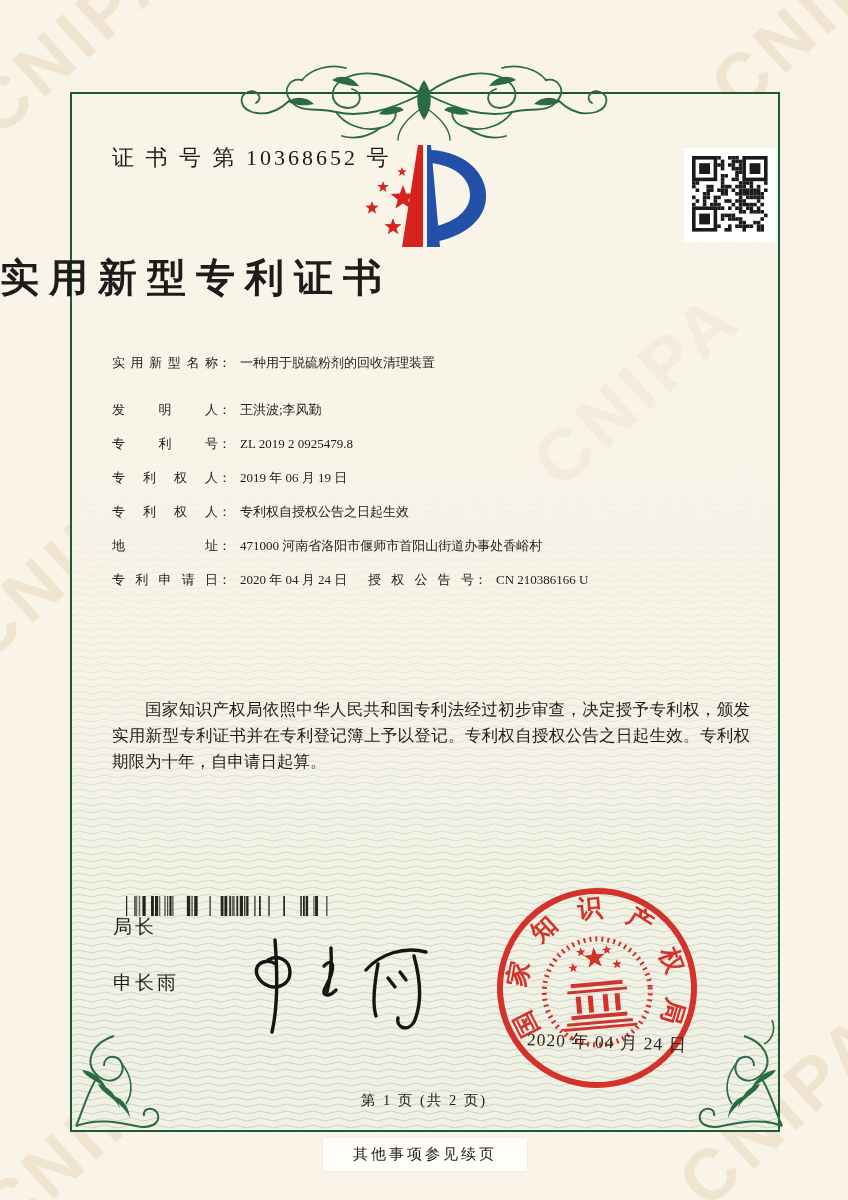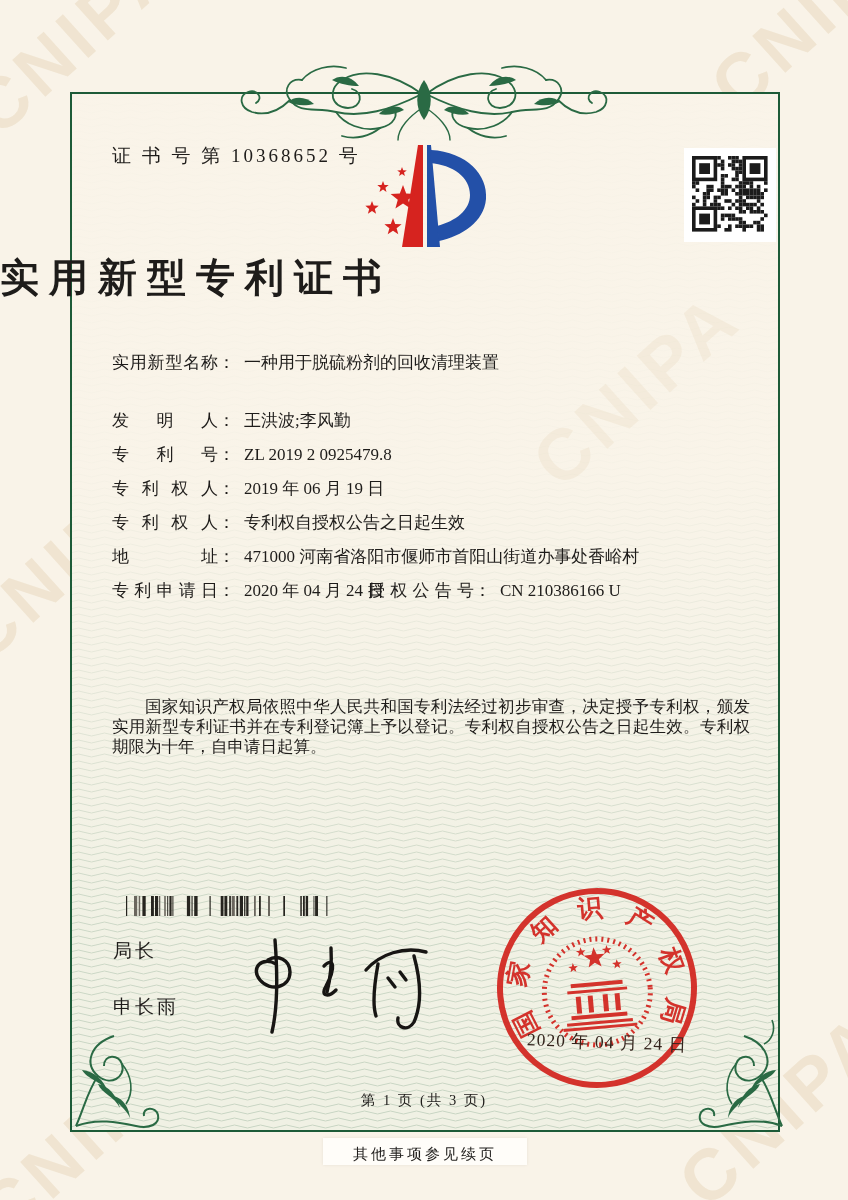--- a/index.html
+++ b/index.html
@@ -19,53 +19,53 @@
   .frame::before{content:"";position:absolute;inset:2.5px;border:1px solid #2a6a44;pointer-events:none;}
   .frame .waves{position:absolute;inset:0;width:100%;height:100%;}
   .fade{position:absolute;inset:0;background:linear-gradient(180deg,
         rgba(250,244,233,.96) 0%,rgba(250,244,233,.92) 36%,rgba(250,244,233,.5) 60%,
         rgba(250,244,233,.1) 78%,rgba(250,244,233,0) 100%);}
   
   .orn-top{position:absolute;left:194px;top:56px;z-index:4;}
   .orn-bl{position:absolute;left:74px;top:1034px;z-index:4;}
   .orn-br{position:absolute;left:684px;top:1018px;z-index:4;}
   
-  .certno{position:absolute;left:112px;top:143px;font-size:19px;letter-spacing:3px;z-index:5;}
+  .certno{position:absolute;left:112px;top:143px;font-size:22px;letter-spacing:3px;z-index:5;}
   .logo{position:absolute;left:335px;top:137px;z-index:5;}
   .qr{position:absolute;left:684px;top:148px;z-index:5;}
   .title{position:absolute;left:0;top:251px;width:100%;text-align:left;font-size:39px;
          font-weight:bold;letter-spacing:10px;z-index:5;}
   
-  .fields{position:absolute;left:112px;top:352px;width:648px;font-size:17px;z-index:5;}
+  .fields{position:absolute;left:112px;top:352px;width:648px;font-size:13px;z-index:5;}
   .frow{position:relative;line-height:22px;}
   .frow+.frow{margin-top:12px;}
-  .frow.gap{margin-top:36px;}
+  .frow.gap{margin-top:25px;}
   .flabel{display:inline-block;width:106px;text-align:justify;text-align-last:justify;vertical-align:top;}
   .fval{margin-left:9px;}
   .pair2{position:absolute;left:256px;top:0;}
   
-  .paras{position:absolute;left:112px;top:697px;width:638px;font-size:16.5px;line-height:20px;
+  .paras{position:absolute;left:112px;top:697px;width:638px;font-size:16.5px;line-height:26px;
          text-align:justify;z-index:5;}
   .paras p{margin:0;text-indent:2em;}
   
   .barcode{position:absolute;left:120px;top:896px;z-index:5;}
-  .officer{position:absolute;left:113px;top:938px;font-size:19px;letter-spacing:3px;z-index:5;}
+  .officer{position:absolute;left:113px;top:914px;font-size:19px;letter-spacing:3px;z-index:5;}
   .officer .name{margin-top:30px;}
   .sig{position:absolute;left:218px;top:930px;z-index:6;}
   .seal{position:absolute;left:497px;top:888px;width:200px;height:200px;transform:rotate(-5deg);
         opacity:.93;z-index:5;}
   .seal .ring{position:absolute;inset:0;border:6px solid #d2251f;border-radius:50%;box-sizing:border-box;}
   .seal .ch{position:absolute;font-size:25px;font-weight:bold;color:#d2251f;
             transform:translate(-50%,-50%) rotate(var(--a));}
   .seal .emblem{position:absolute;left:40px;top:44px;}
   .sealdate{position:absolute;left:512px;top:1030px;width:190px;text-align:center;font-size:17.5px;
             letter-spacing:1px;color:#33241c;transform:rotate(2deg);z-index:7;}
   .pagefoot{position:absolute;left:0;top:1091px;width:100%;text-align:center;font-size:14.5px;
             letter-spacing:2px;z-index:5;}
-  .contbox{position:absolute;left:323px;top:1138px;width:204px;height:27px;background:#fffdf9;
+  .contbox{position:absolute;left:323px;top:1138px;width:204px;height:33px;background:#fffdf9;
            box-shadow:0 0 3px rgba(0,0,0,.08);text-align:center;line-height:33px;font-size:15px;
            letter-spacing:3px;z-index:5;}
 </style>
 </head>
 <body>
 
 <div class="page">
 
   <div class="wm wm-a">CNIPA</div>
   <div class="wm wm-b">CNIPA</div>
@@ -415,16 +415,16 @@
         <rect x="65" y="63" width="5" height="17"></rect>
         <rect x="77" y="63" width="5" height="17"></rect>
         <rect x="32" y="82" width="56" height="4"></rect>
         <rect x="27" y="89" width="66" height="3"></rect>
         <rect x="23" y="94" width="74" height="3"></rect>
       </g>
     </svg>
   </div>
   <div class="sealdate">2020 年 04 月 24 日</div>
 
-  <div class="pagefoot">第 1 页 (共 3 页)</div>
+  <div class="pagefoot">第 1 页 (共 2 页)</div>
   <div class="contbox">其他事项参见续页</div>
 
 </div>
 
 </body></html>

